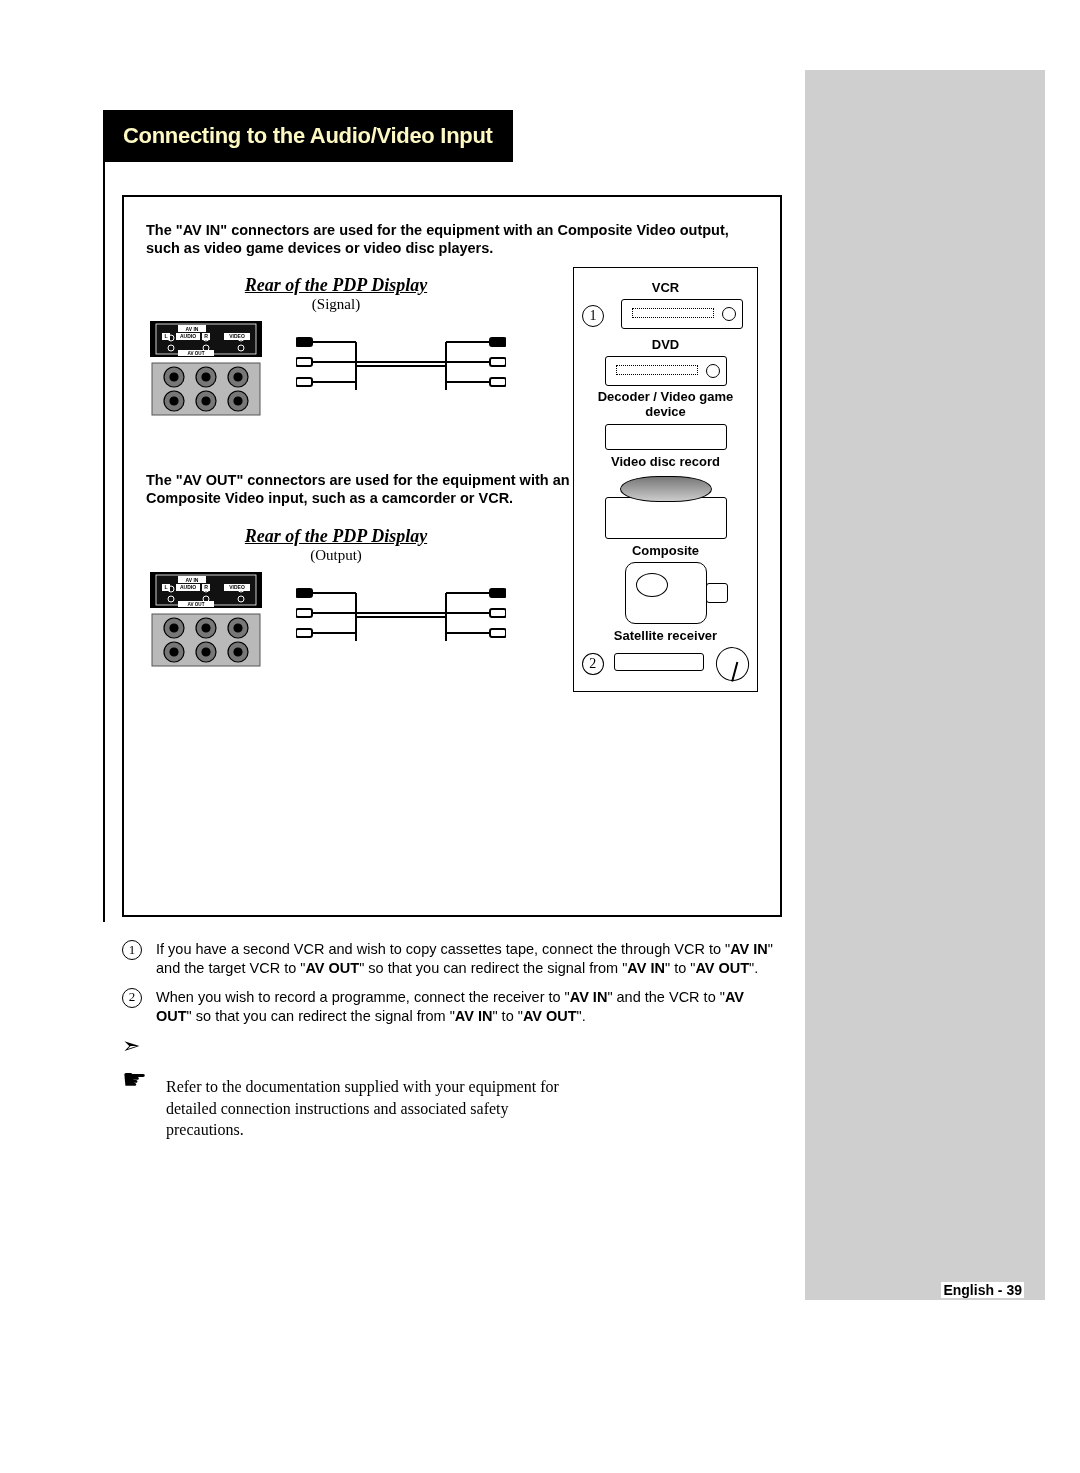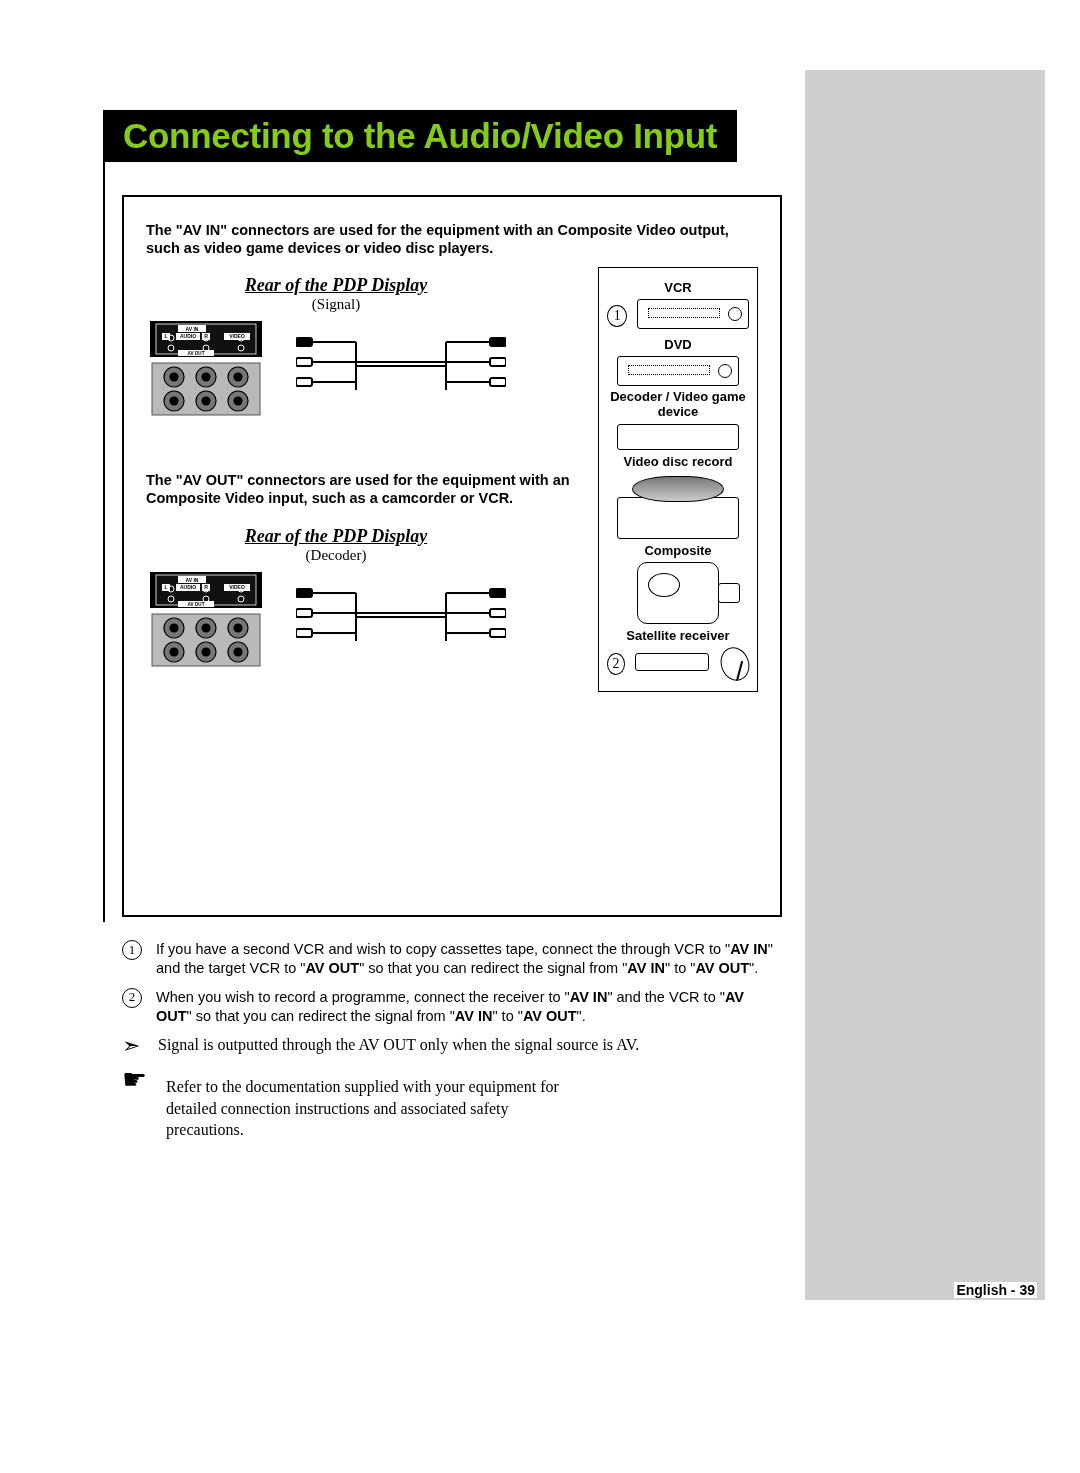--- a/index.html
+++ b/index.html
@@ -36,23 +36,23 @@
     top: 110px;
     left: 103px;
     height: 48px;
     border: 2px solid #000;
     background: #000;
     padding: 0 18px;
     display: flex;
     align-items: center;
   }
   .title-bar span {
-    color: #84cc16;
-    font-weight: bold;
-    font-size: 35px;
+    color: #fef9c3;
+    font-weight: bold;
+    font-size: 22px;
     letter-spacing: -0.3px;
   }
   
   .content-border-left {
     position: absolute;
     top: 162px;
     left: 103px;
     width: 2px;
     height: 760px;
     background: #000;
@@ -98,21 +98,21 @@
     flex-shrink: 0;
   }
   .cables {
     width: 210px;
   }
   
   .devices-col {
     position: absolute;
     right: 22px;
     top: 70px; 
-    width: 160px;
+    width: 185px;
     border: 1.5px solid #000;
     box-sizing: border-box;
     padding: 8px 8px 10px;
     font-size: 13px;
     text-align: center;
   }
   .devices-col .lbl {
     font-weight: bold;
     margin: 4px 0 4px;
   }
@@ -224,21 +224,21 @@
     color: #000;
     flex: 0 0 28px;
     line-height: 1;
   }
   .advice .p2 { margin-top: 10px; }
   .advice u { text-decoration: underline; }
 
   .page-num {
     position: absolute;
     bottom: 175px;
-    right: 43px;
+    right: 56px;
     font-weight: bold;
     font-size: 14px;
     background: #fff;
     padding: 0 2px;
   }
 </style>
 </head>
 <body>
 
 <div class="page">
@@ -322,21 +322,21 @@
             </g>
           </g>
         </svg>
       </div>
     </div>
 
     <div class="intro2">The "AV OUT" connectors are used for the equipment with an Composite Video input, such as a camcorder or VCR.</div>
 
     <div style="width:380px; margin-top:18px;">
       <div class="serif-italic">Rear of the PDP Display</div>
-      <div class="paren">(Decoder)</div>
+      <div class="paren">(Output)</div>
       <div class="diagram-row">
         <svg class="rear-panel" viewBox="0 0 120 100">
           <rect x="4" y="2" width="112" height="36" fill="#000"></rect>
           <rect x="10" y="5" width="100" height="30" fill="#111" stroke="#fff" stroke-width="0.8"></rect>
           <rect x="32" y="6" width="28" height="7" fill="#fff"></rect>
           <text x="46" y="11.6" text-anchor="middle" font-size="5" font-weight="bold">AV IN</text>
           <circle cx="25" cy="19" r="3" fill="none" stroke="#fff" stroke-width="1"></circle>
           <circle cx="60" cy="19" r="3" fill="none" stroke="#fff" stroke-width="1"></circle>
           <circle cx="95" cy="19" r="3" fill="none" stroke="#fff" stroke-width="1"></circle>
           <rect x="16" y="14" width="8" height="7" fill="#fff"></rect>
@@ -431,21 +431,20 @@
       </div>
     </div>
     <div class="n-row">
       <div class="num-col"><span class="circ-num">2</span></div>
       <div>
         <span>When you wish to record a programme, connect the receiver to "</span><b>AV IN</b><span>" and the VCR to "</span><b>AV OUT</b><span>" so that you can redirect the signal from "</span><b>AV IN</b><span>" to "</span><b>AV OUT</b><span>".</span>
       </div>
     </div>
     <div class="arrow-note">
       <span class="outlined-arrow">➣</span>
-      <span>Signal is outputted through the AV OUT only when the signal source is AV.</span>
     </div>
   </div>
 
   <div class="advice">
     <span class="hand-icon">☛</span>
     <div>
       <div class="p2">Refer to the documentation supplied with your equipment for detailed connection instructions and associated safety precautions.</div>
     </div>
   </div>
 

